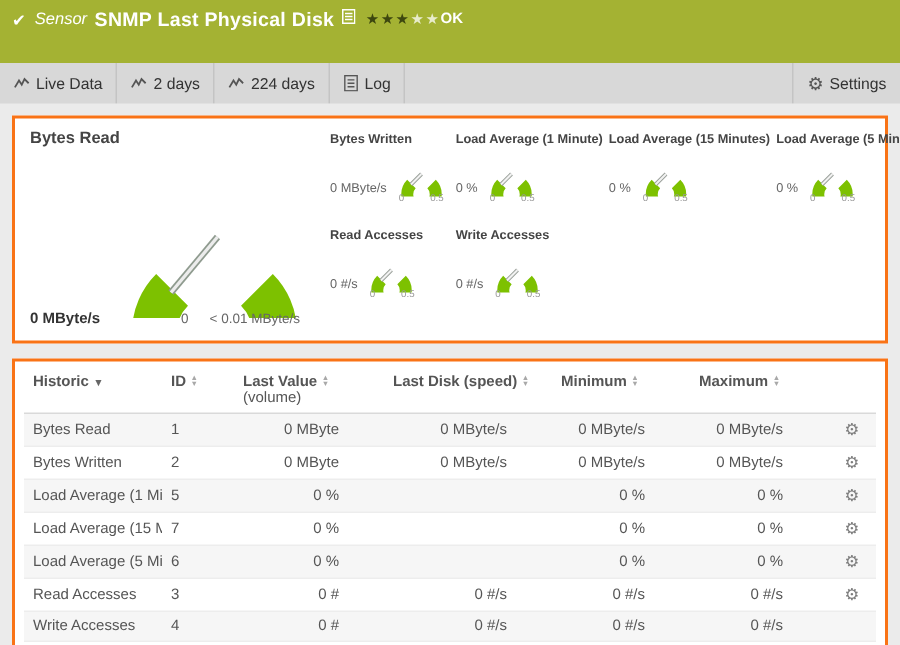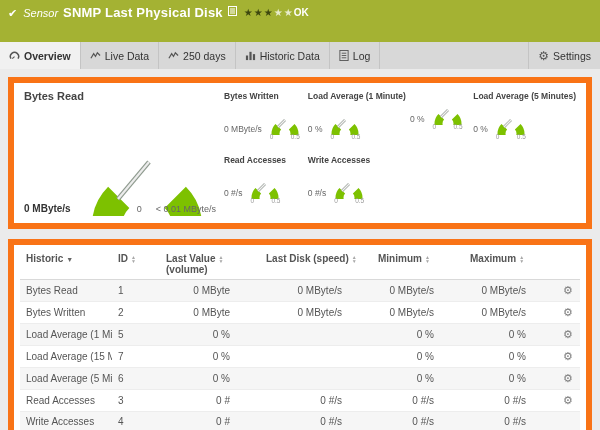--- a/index.html
+++ b/index.html
@@ -36,55 +36,55 @@
     display:flex; align-items:center; gap:4px; padding:0 9px;
     border-right:1px solid #c4c4c4; white-space:nowrap; cursor:pointer;
   }
   .tab.active { background:#f1f1f1; font-weight:bold; }
   .tab.right { margin-left:auto; border-left:1px solid #c4c4c4; border-right:none; }
   .tab svg { flex-shrink:0; }
   .gear-glyph { font-size:12px; color:#555; line-height:1; }
 
   
   .content { padding:8px; }
-  .panel { background:#fff; border:6px solid #f97316; }
+  .panel { background:#fff; border:2px solid #f97316; }
 
   
   .panel-gauges { height:152px; padding:7px 10px; display:flex; margin-bottom:10px; }
   .main-gauge { width:200px; flex-shrink:0; position:relative; }
   .gauge-title { font-size:11px; font-weight:bold; color:#444; }
   .main-gauge svg { display:block; margin:2px 0 0 48px; }
   .main-scale {
     position:absolute; bottom:2px; left:0; right:0;
     display:flex; align-items:baseline; font-size:9px; color:#666;
   }
   .main-scale .cur { font-size:10px; font-weight:bold; color:#333; }
   .main-scale .smin { margin-left:auto; }
-  .main-scale .smax { margin-left:14px; margin-right:8px; }
+  .main-scale .smax { margin-left:14px; margin-right:20px; }
 
   .mini-grid {
     flex:1; display:grid; grid-template-columns:repeat(4,1fr);
     grid-auto-rows:52px; row-gap:12px; column-gap:4px; padding-top:1px;
   }
   .mini-title { font-size:8.5px; font-weight:bold; color:#444; white-space:nowrap; }
   .mini-body { display:flex; align-items:flex-end; gap:4px; margin-top:4px; }
   .mini-value { font-size:8.5px; color:#666; white-space:nowrap; padding-bottom:7px; }
   .mini-g { position:relative; display:inline-block; width:38px; height:36px; }
   .mini-g i { position:absolute; bottom:1px; font-style:normal; font-size:6.5px; color:#999; }
   .mini-g i.gmin { left:4px; }
   .mini-g i.gmax { right:4px; }
 
   
   .panel-table { padding:2px 6px 4px 6px; }
   table { width:100%; border-collapse:collapse; table-layout:fixed; font-size:10px; color:#555; }
   th {
     text-align:left; font-weight:bold; color:#555; vertical-align:top;
     padding:6px 6px 4px 6px; border-bottom:1px solid #d9d9d9;
   }
-  .th-sub { display:block; font-weight:bold; }
+  .th-sub { display:block; font-weight:normal; }
   td { padding:4px 6px; border-bottom:1px solid #ededed; overflow:hidden; white-space:nowrap; }
   tbody tr:nth-child(odd) { background:#f6f6f6; }
   .td-num { text-align:right; padding-right:30px; }
   .td-wrench { text-align:center; }
   .wrench { color:#7d7d7d; font-size:11px; cursor:pointer; font-style:normal; }
   .sortpair {
     display:inline-flex; flex-direction:column; vertical-align:middle;
     margin-left:3px; color:#a8a8a8;
   }
   .sortpair i { font-style:normal; font-size:5px; line-height:4px; }
@@ -109,46 +109,37 @@
               <line x1="2" y1="7" x2="7" y2="7" stroke="#fff"></line>
             </svg>
         </span>
         <span class="stars"><span class="sf">★★★</span><span class="se">★★</span></span>
       </div>
       <div class="status">OK</div>
     </div>
   </header>
 
   <nav class="tabs">
-    <div class="tab active">
-      <svg width="11" height="11" viewBox="0 0 12 12">
-          <path d="M2.2 9.5 A4.5 4.5 0 1 1 9.8 9.5" fill="none" stroke="#555" stroke-width="1.6"></path>
-          <line x1="6" y1="7.2" x2="3.6" y2="9.4" stroke="#555" stroke-width="1.2"></line>
-        </svg>
-      <span>Overview</span>
-    </div>
     <div class="tab">
       <svg width="11" height="11" viewBox="0 0 12 12">
           <polyline points="1,9 4,4 6,7 8,3 11,6" fill="none" stroke="#555" stroke-width="1.3"></polyline>
         </svg>
       <span>Live Data</span>
     </div>
     <div class="tab">
       <svg width="11" height="11" viewBox="0 0 12 12">
           <polyline points="1,9 4,4 6,7 8,3 11,6" fill="none" stroke="#555" stroke-width="1.3"></polyline>
         </svg>
-      <span>250 days</span>
+      <span>2 days</span>
     </div>
     <div class="tab">
       <svg width="11" height="11" viewBox="0 0 12 12">
-          <rect x="1" y="6" width="2.4" height="5" fill="#555"></rect>
-          <rect x="4.8" y="2" width="2.4" height="9" fill="#555"></rect>
-          <rect x="8.6" y="4.5" width="2.4" height="6.5" fill="#555"></rect>
-        </svg>
-      <span>Historic Data</span>
+          <polyline points="1,9 4,4 6,7 8,3 11,6" fill="none" stroke="#555" stroke-width="1.3"></polyline>
+        </svg>
+      <span>224 days</span>
     </div>
     <div class="tab">
       <svg width="10" height="11" viewBox="0 0 10 12">
           <rect x="0.5" y="0.5" width="9" height="11" fill="none" stroke="#555"></rect>
           <line x1="2.5" y1="3.5" x2="7.5" y2="3.5" stroke="#555"></line>
           <line x1="2.5" y1="6" x2="7.5" y2="6" stroke="#555"></line>
           <line x1="2.5" y1="8.5" x2="7.5" y2="8.5" stroke="#555"></line>
         </svg>
       <span>Log</span>
     </div>
@@ -203,20 +194,21 @@
                   <line x1="19" y1="15" x2="12" y2="22" stroke="#9aa09a" stroke-width="2.6"></line>
                   <line x1="19" y1="15" x2="12" y2="22" stroke="#f2f2f2" stroke-width="1.3"></line>
                 </svg>
               <i class="gmin">0</i>
               <i class="gmax">0.5</i>
             </span>
           </div>
         </div>
 
         <div class="mini">
+          <div class="mini-title">Load Average (15 Minutes)</div>
           <div class="mini-body">
             <span class="mini-value">0 %</span>
             <span class="mini-g">
               <svg width="38" height="30" viewBox="0 0 38 30">
                   <path d="M12.28 21.72 A9.5 9.5 0 1 0 25.72 21.72" fill="none" stroke="#7dc100" stroke-width="8"></path>
                   <line x1="19" y1="15" x2="12" y2="22" stroke="#9aa09a" stroke-width="2.6"></line>
                   <line x1="19" y1="15" x2="12" y2="22" stroke="#f2f2f2" stroke-width="1.3"></line>
                 </svg>
               <i class="gmin">0</i>
               <i class="gmax">0.5</i>

